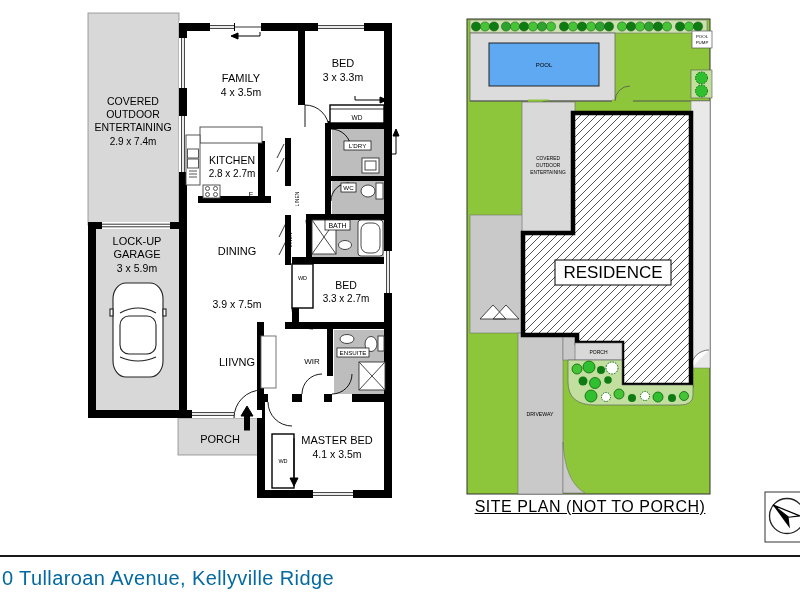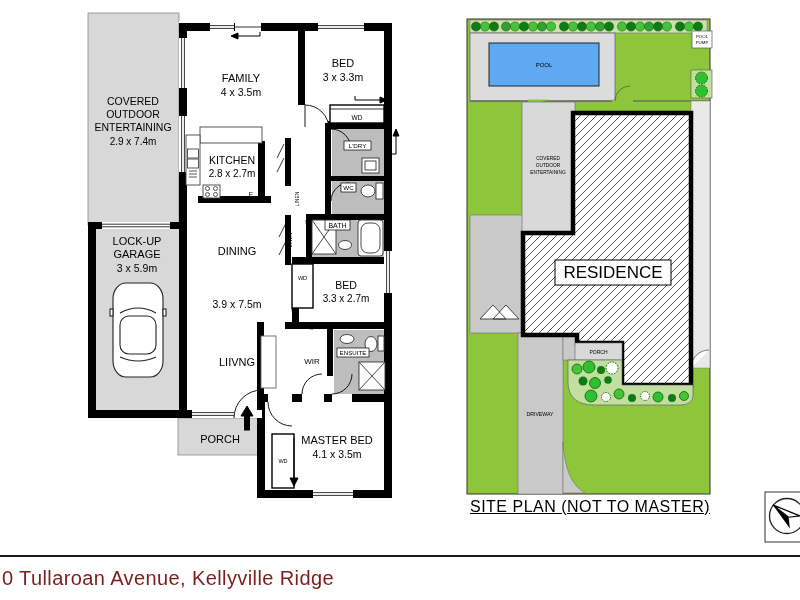--- a/index.html
+++ b/index.html
@@ -1,21 +1,21 @@
 <!DOCTYPE html>
 <html><head>
 <meta charset="utf-8">
 <style>
   html,body{margin:0;padding:0;background:#fff;}
   #canvas{position:relative;width:800px;height:600px;background:#fff;overflow:hidden;
           font-family:"Liberation Sans", sans-serif;}
   .abs{position:absolute;}
   svg text{font-family:"Liberation Sans", sans-serif;fill:#000;}
   #site-caption{font-size:16px;color:#000;text-decoration:underline;letter-spacing:.5px;}
-  #address{font-size:20px;color:#7f1d1d;letter-spacing:.4px;}
+  #address{font-size:20px;color:#0369a1;letter-spacing:.4px;}
   #divider{height:2px;background:#1a1a1a;width:800px;}
 </style>
 </head>
 <body>
 
 <div id="canvas">
 
 <svg class="abs" style="left:80px;top:8px;" width="320" height="500" viewBox="0 0 320 500">
 
   <rect x="8" y="5" width="91" height="212" fill="#d8d8d8" stroke="#8a8a8a" stroke-width="0.8"></rect>
@@ -312,21 +312,21 @@
     <circle cx="146" cy="385" r="4.5" fill="#fff" stroke="#0a650a" stroke-width="1" stroke-dasharray="1.4,1.1"></circle>
     <circle cx="159" cy="382" r="5" fill="#45c436" stroke="#0a650a" stroke-width="0.8"></circle>
     <circle cx="172" cy="386" r="4" fill="#0e7c12"></circle>
     <circle cx="185" cy="384" r="4.5" fill="#fff" stroke="#0a650a" stroke-width="1" stroke-dasharray="1.4,1.1"></circle>
     <circle cx="198" cy="385" r="5" fill="#2fbf2f" stroke="#0a650a" stroke-width="0.8"></circle>
     <circle cx="212" cy="386" r="4" fill="#0e7c12"></circle>
     <circle cx="224" cy="384" r="4.5" fill="#45c436" stroke="#0a650a" stroke-width="0.8"></circle>
   </g>
 </svg>
 
-<div class="abs" id="site-caption" style="left:460px;top:498px;width:260px;text-align:center;">SITE PLAN (NOT TO MASTER)</div>
+<div class="abs" id="site-caption" style="left:460px;top:498px;width:260px;text-align:center;">SITE PLAN (NOT TO PORCH)</div>
 
 <svg class="abs" style="left:763px;top:490px;" width="50" height="54" viewBox="0 0 50 54">
   <rect x="2" y="2" width="46" height="50" fill="#fff" stroke="#333" stroke-width="1"></rect>
   <circle cx="24" cy="26" r="17.5" fill="none" stroke="#222" stroke-width="1.3"></circle>
   <g transform="rotate(-52 24 26)">
     <polygon points="24,8 16,36 24,28" fill="#000"></polygon>
     <polygon points="24,8 32,36 24,28" fill="#fff" stroke="#000" stroke-width="1.2"></polygon>
   </g>
 </svg>
 

